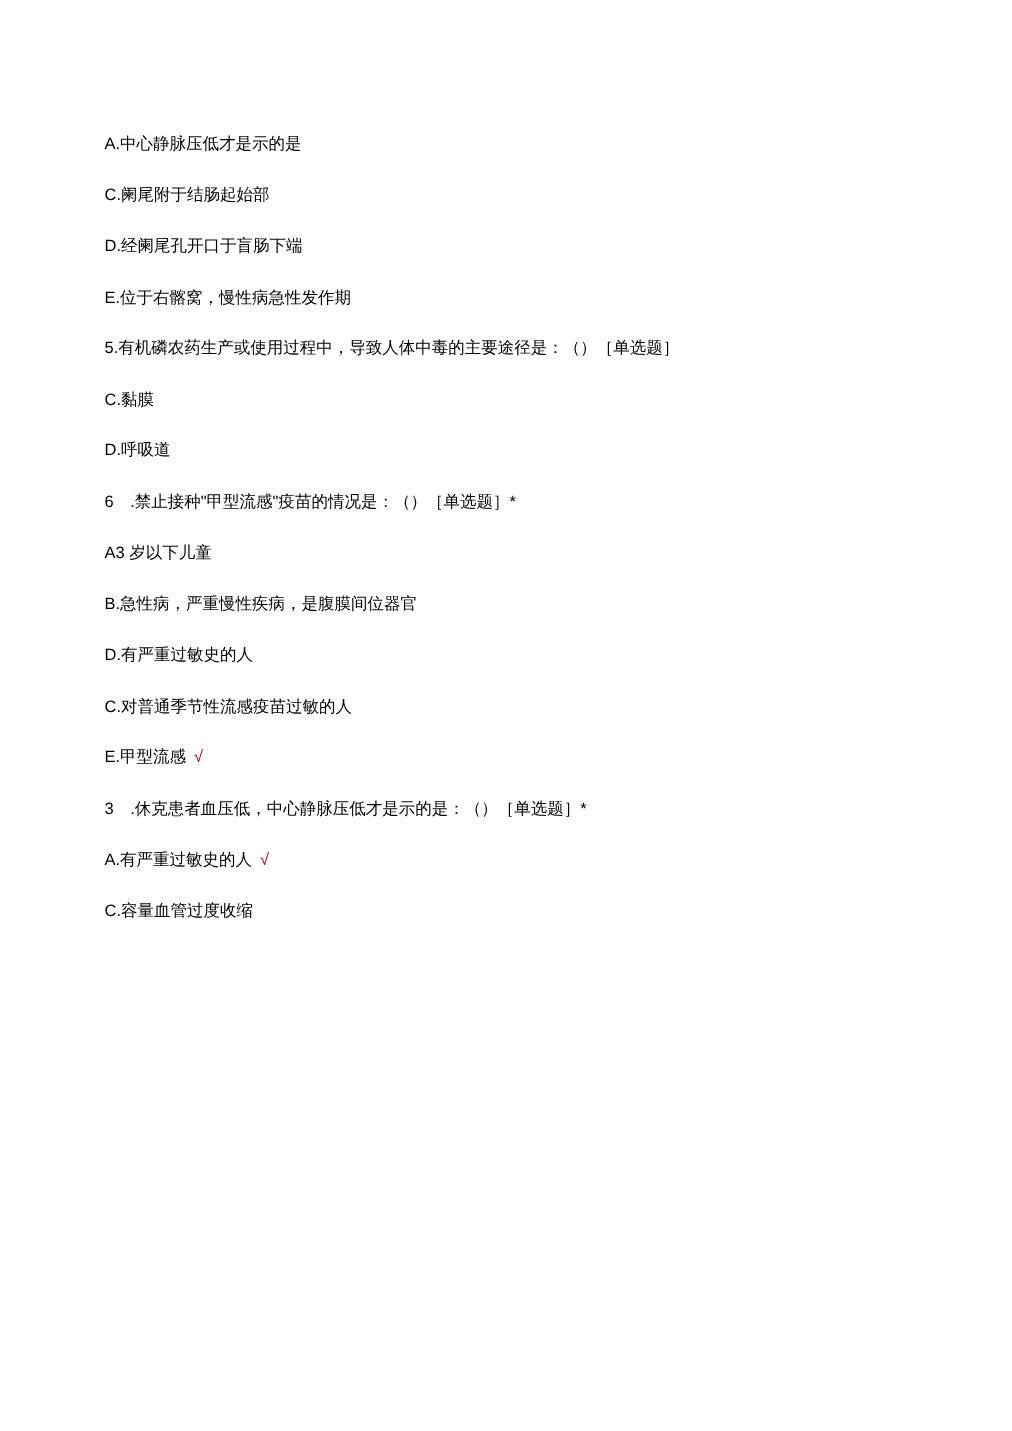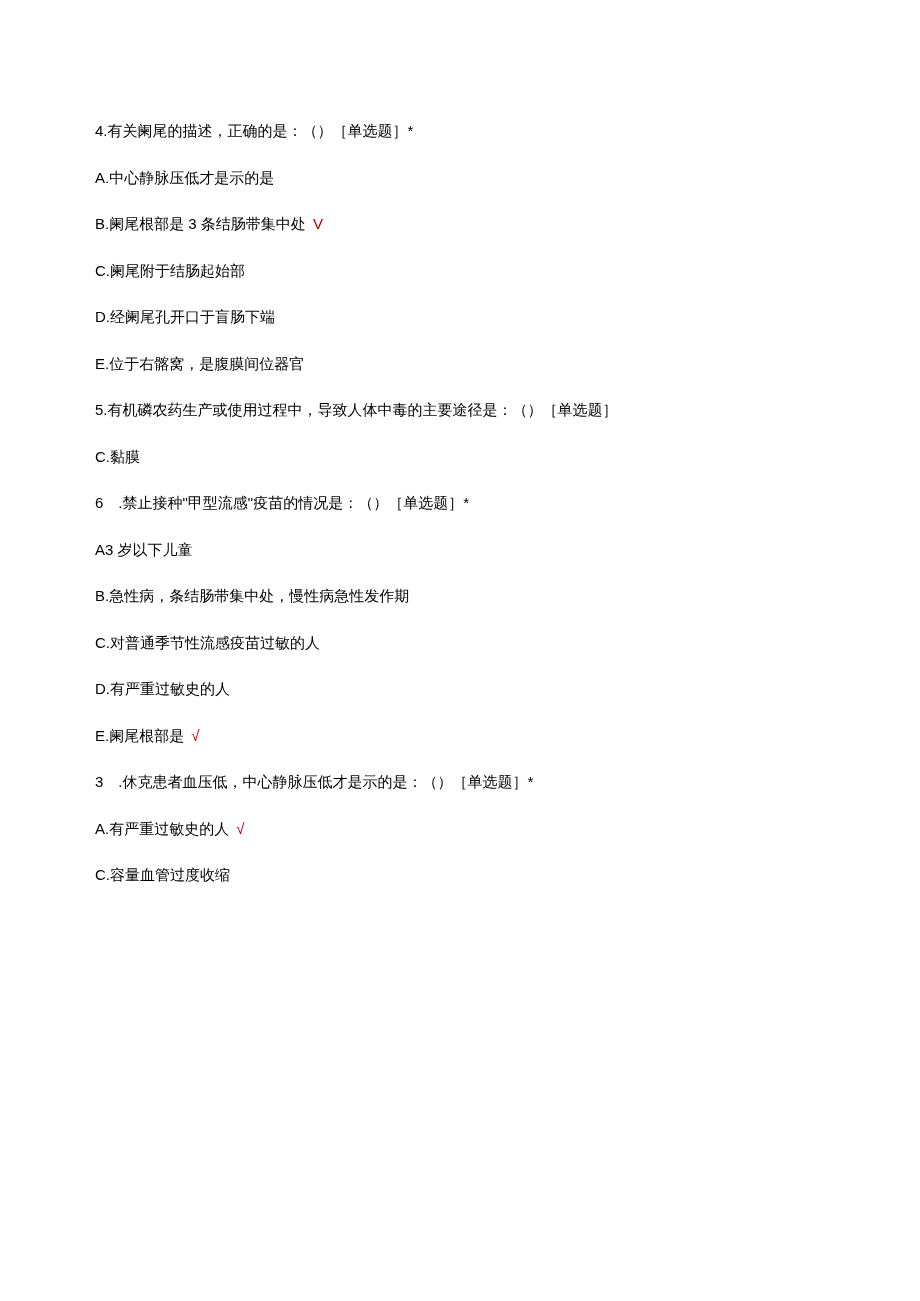--- a/index.html
+++ b/index.html
@@ -29,37 +29,36 @@
     .checkmark {
       color: #c00000;
       margin-left: 3px;
     }
   </style>
 </head>
 <body>
 
 <div id="content">
     <div class="question-block">
-      <div class="question-text">4.有关阑尾的描述，正确的是：（）［单选题］*</div>
       <div class="option"><span>A.中心静脉压低才是示的是</span></div>
-      <div class="option"><span>B.阑尾根部是 3 条结肠带集中处</span><span class="checkmark"> V</span></div>
       <div class="option"><span>C.阑尾附于结肠起始部</span></div>
       <div class="option"><span>D.经阑尾孔开口于盲肠下端</span></div>
-      <div class="option"><span>E.位于右髂窝，是腹膜间位器官</span></div>
+      <div class="option"><span>E.位于右髂窝，慢性病急性发作期</span></div>
     </div>
     <div class="question-block">
       <div class="question-text">5.有机磷农药生产或使用过程中，导致人体中毒的主要途径是：（）［单选题］</div>
       <div class="option"><span>C.黏膜</span></div>
+      <div class="option"><span>D.呼吸道</span></div>
     </div>
     <div class="question-block">
       <div class="question-text">6　.禁止接种"甲型流感"疫苗的情况是：（）［单选题］*</div>
       <div class="option"><span>A3 岁以下儿童</span></div>
-      <div class="option"><span>B.急性病，条结肠带集中处，慢性病急性发作期</span></div>
+      <div class="option"><span>B.急性病，严重慢性疾病，是腹膜间位器官</span></div>
+      <div class="option"><span>D.有严重过敏史的人</span></div>
       <div class="option"><span>C.对普通季节性流感疫苗过敏的人</span></div>
-      <div class="option"><span>D.有严重过敏史的人</span></div>
-      <div class="option"><span>E.阑尾根部是</span><span class="checkmark"> √</span></div>
+      <div class="option"><span>E.甲型流感</span><span class="checkmark"> √</span></div>
     </div>
     <div class="question-block">
       <div class="question-text">3　.休克患者血压低，中心静脉压低才是示的是：（）［单选题］*</div>
       <div class="option"><span>A.有严重过敏史的人</span><span class="checkmark"> √</span></div>
       <div class="option"><span>C.容量血管过度收缩</span></div>
     </div>
   </div>
 
 </body></html>

